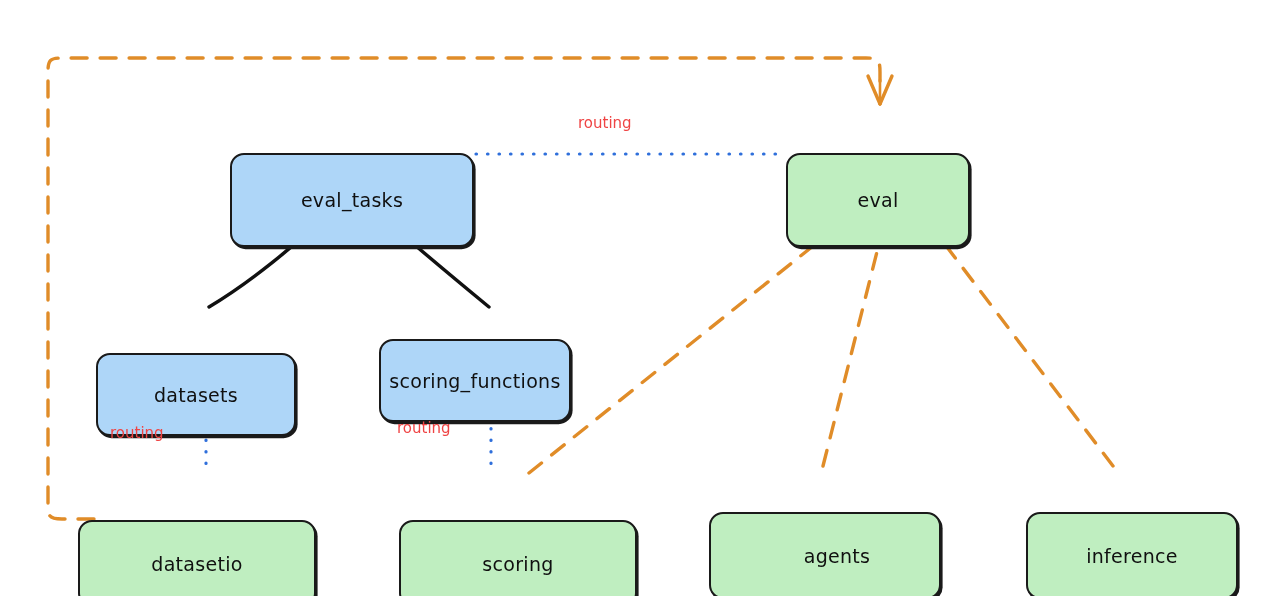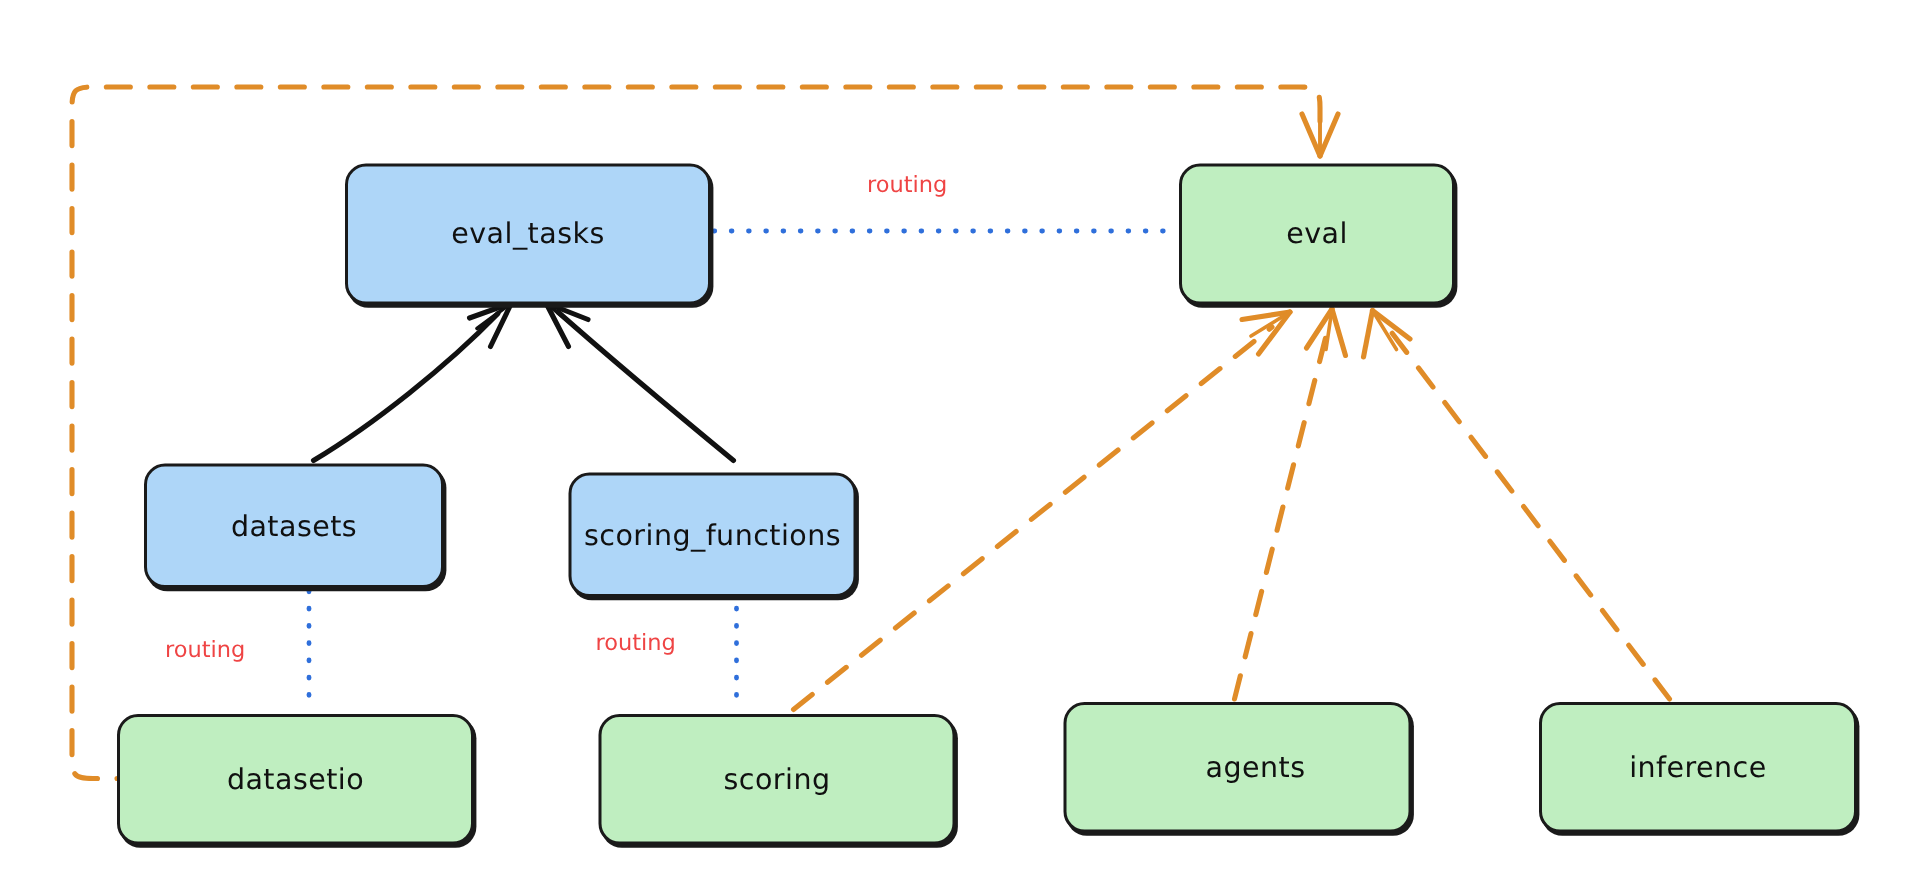--- a/index.html
+++ b/index.html
@@ -28,20 +28,21 @@
   }
   .node {
     position: absolute;
     box-sizing: border-box;
     border: 2.6px solid #1a1a1a;
     border-radius: 14px;
     display: flex;
     align-items: center;
     justify-content: center;
     box-shadow: 1.6px 2.2px 0 0 #1a1a1a;
+    margin-top: 44px;
   }
   .node .node-label {
     font-family: "DejaVu Sans", sans-serif;
     font-size: 19px;
     color: #101010;
     letter-spacing: 0.3px;
     white-space: nowrap;
     user-select: none;
   }
   .node.blue  { background: #aed6f8; }
@@ -124,21 +125,21 @@
   </div>
 
   <div class="node green" style="left:786px; top:109px; width:184px; height:94px;">
     <span class="node-label">eval</span>
   </div>
 
   <div class="node blue" style="left:96px; top:309px; width:200px; height:83px;">
     <span class="node-label">datasets</span>
   </div>
 
-  <div class="node blue" style="left:379px; top:315px; width:192px; height:83px;">
+  <div class="node blue" style="left:379px; top:295px; width:192px; height:83px;">
     <span class="node-label">scoring_functions</span>
   </div>
 
   <div class="node green" style="left:78px; top:476px; width:238px; height:87px;">
     <span class="node-label">datasetio</span>
   </div>
 
   <div class="node green" style="left:399px; top:476px; width:238px; height:87px;">
     <span class="node-label">scoring</span>
   </div>

